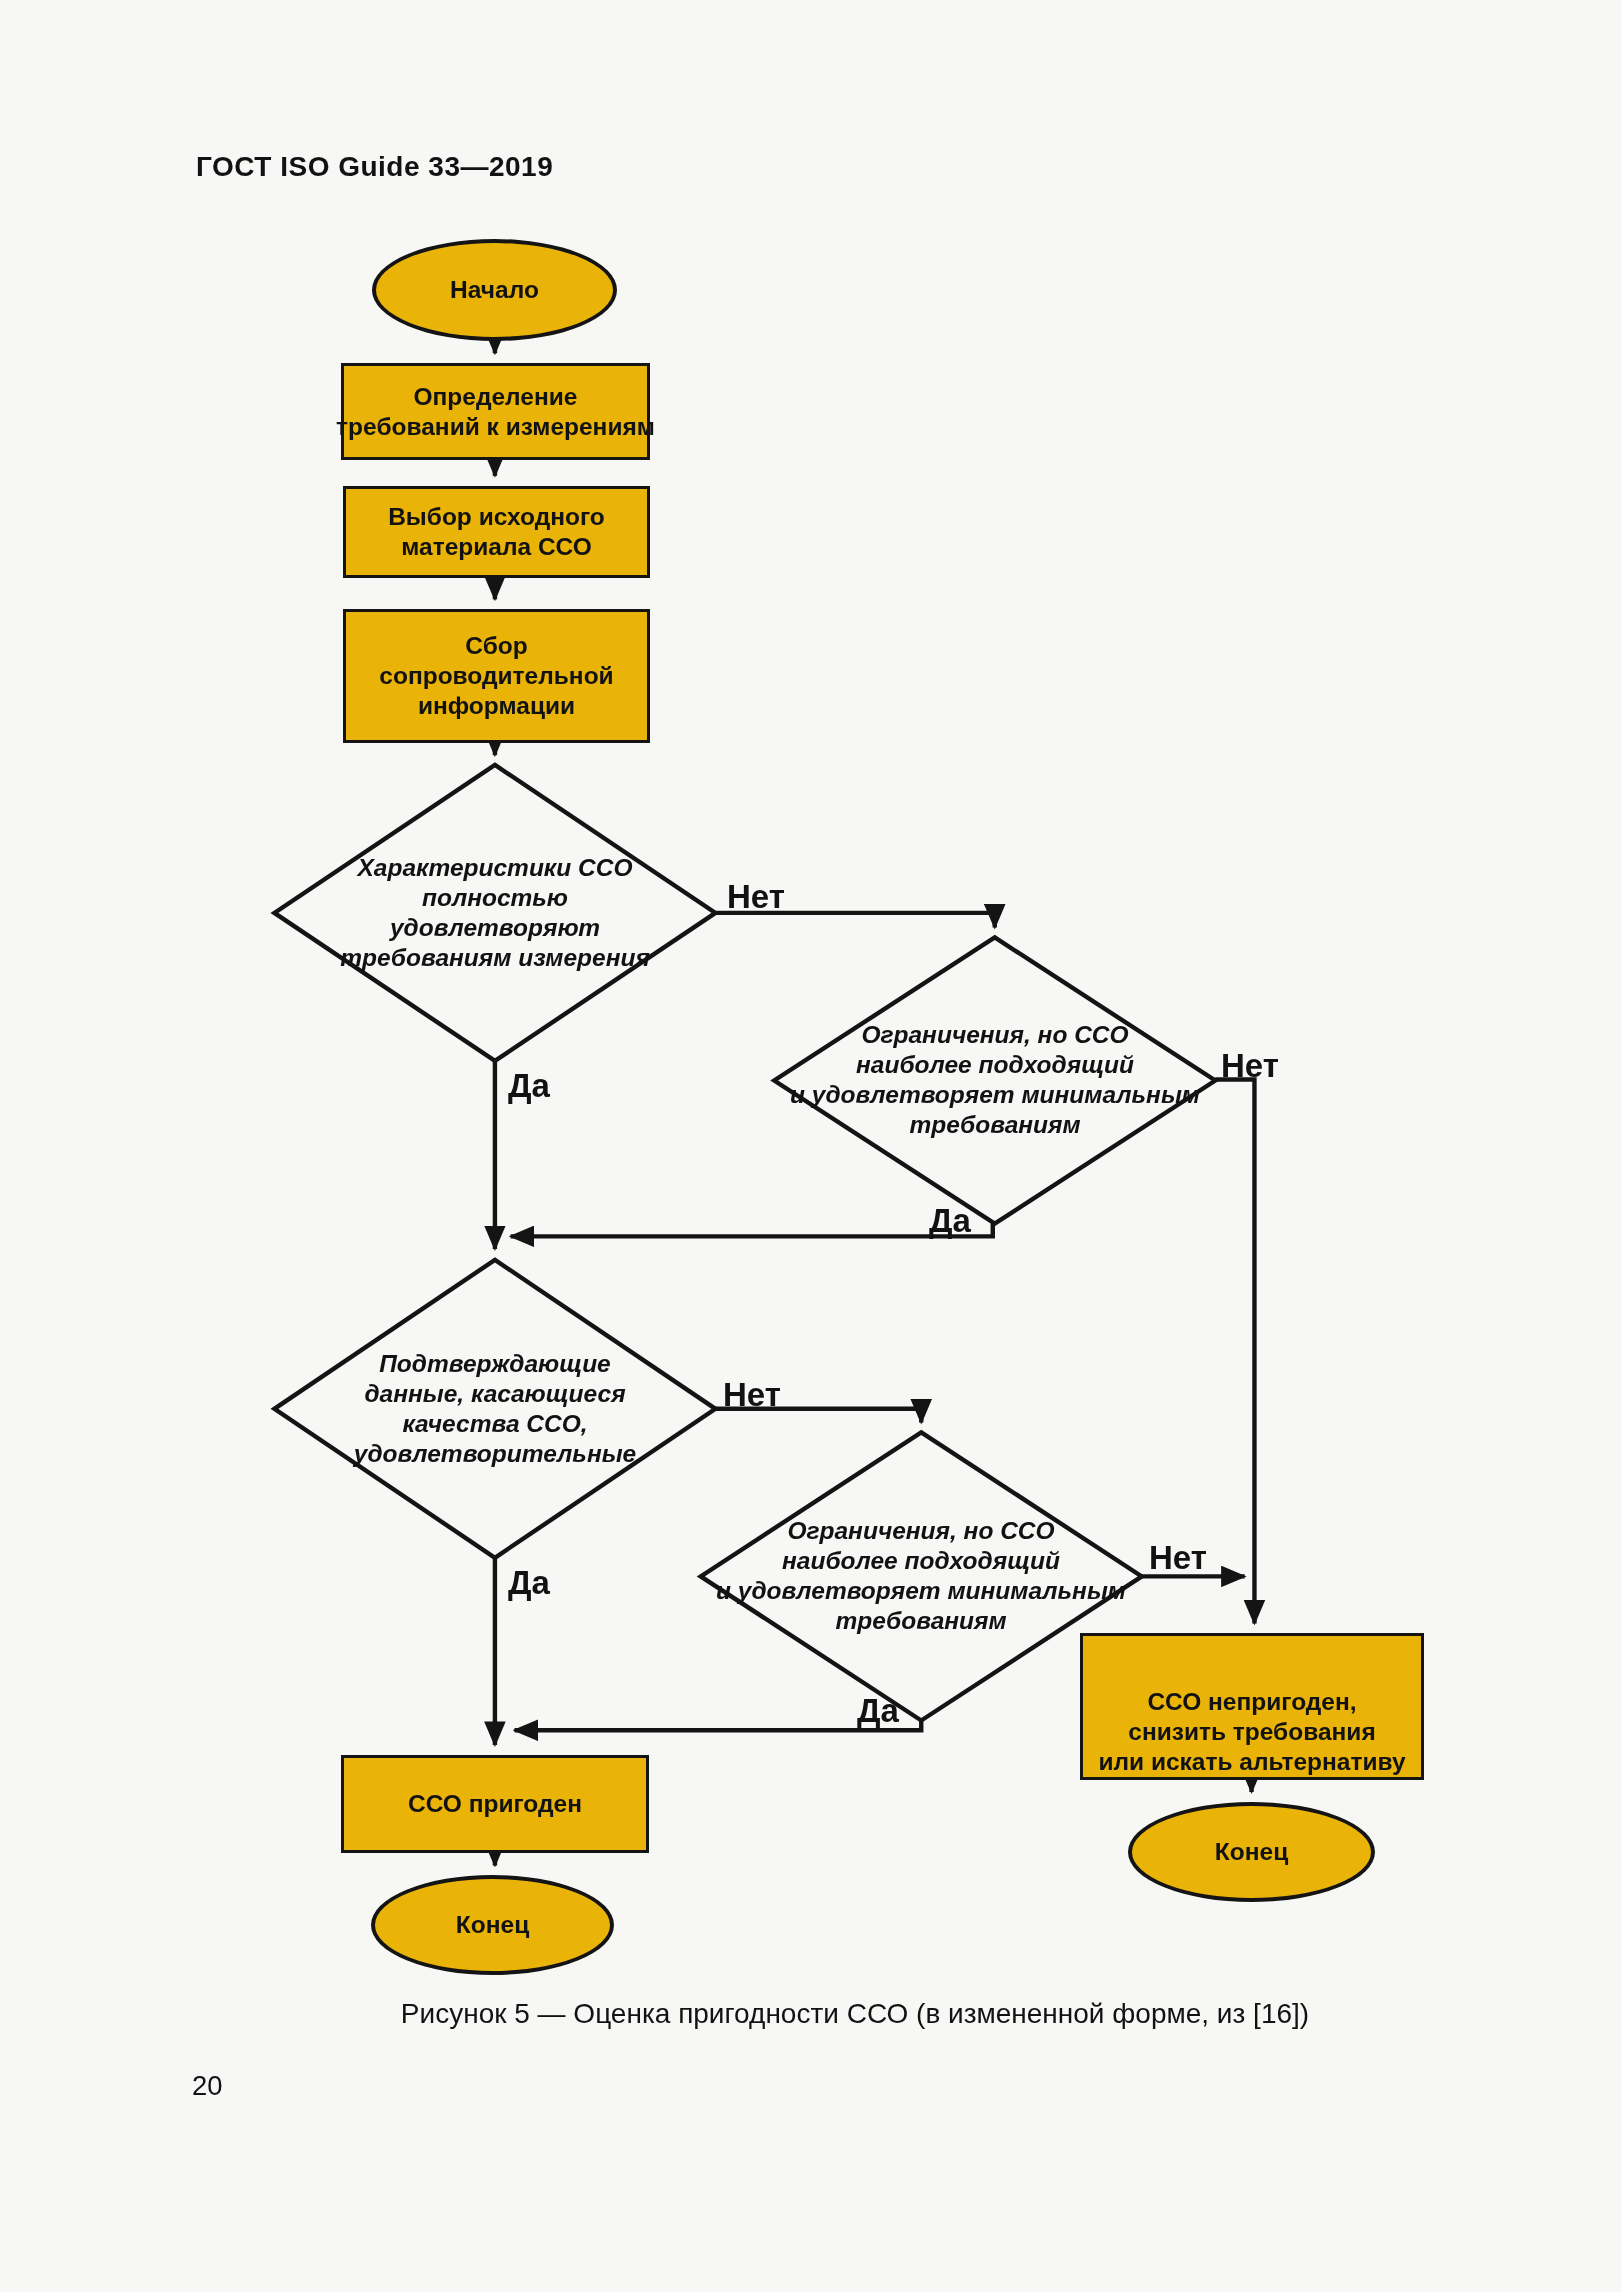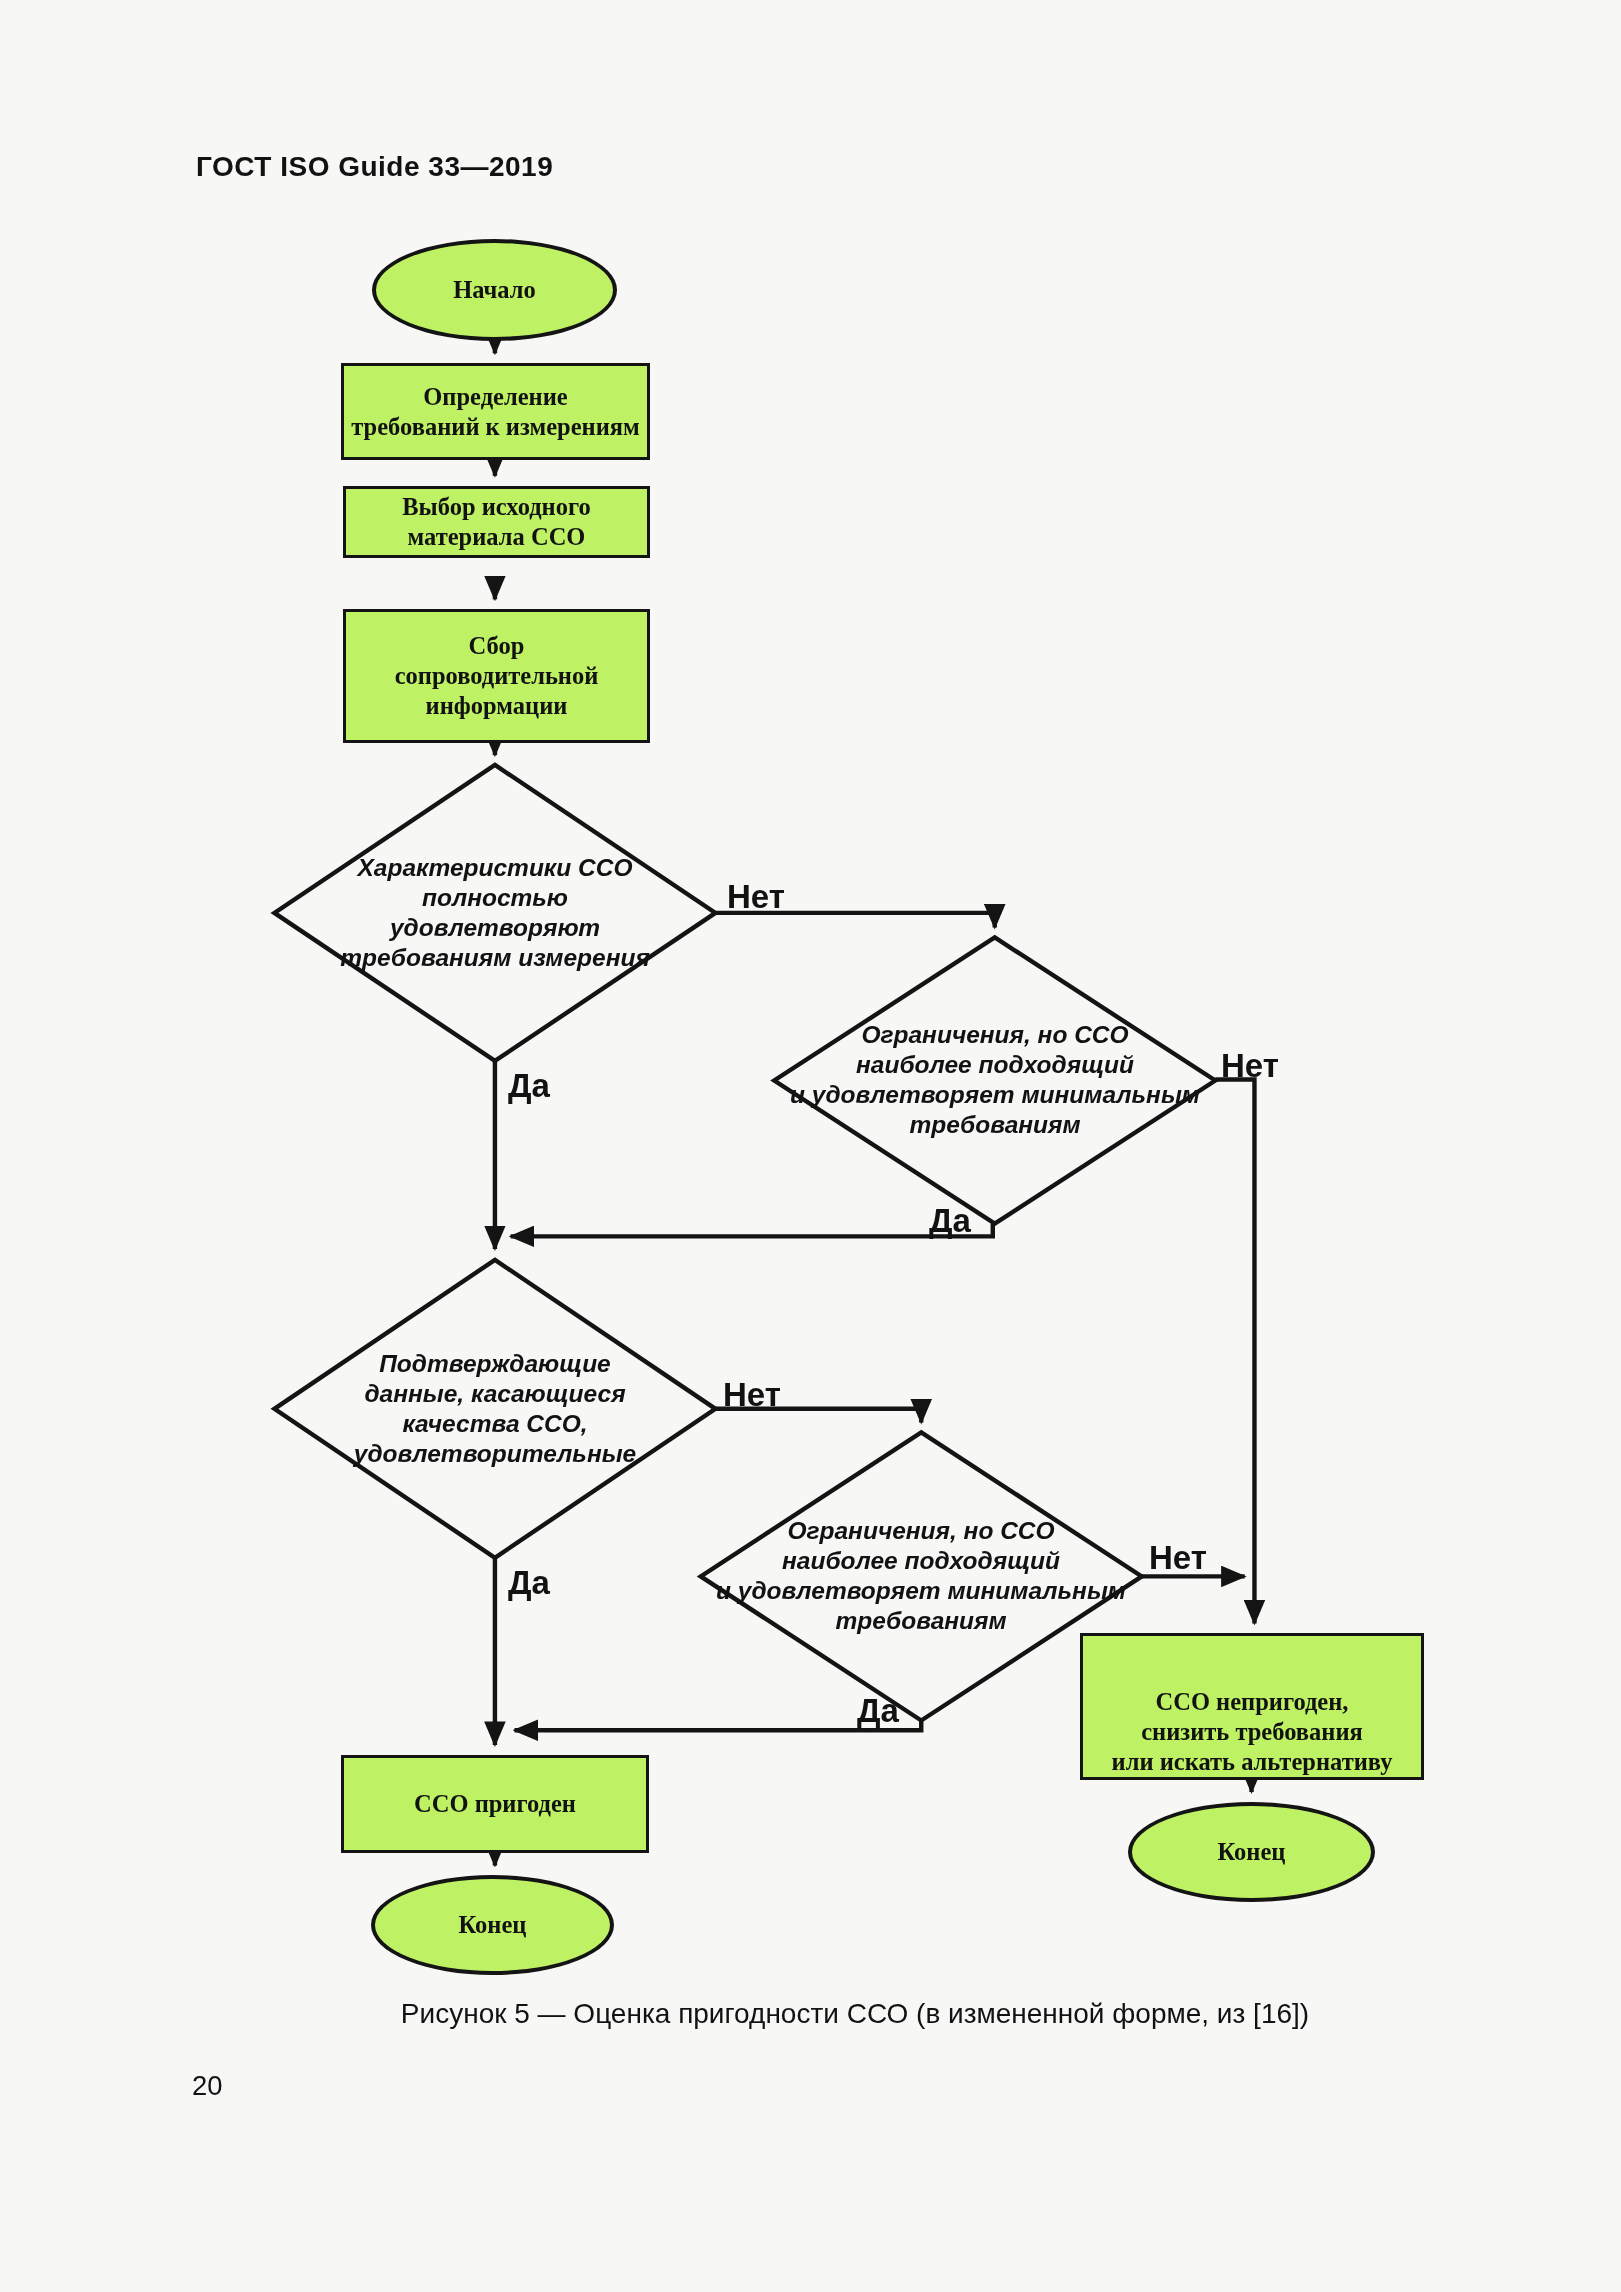--- a/index.html
+++ b/index.html
@@ -14,22 +14,21 @@
   .page{position:absolute;inset:0;width:1621px;height:2293px;margin-top:8px;}
   svg.wires{position:absolute;left:0;top:0;}
   .hdr{
     position:absolute;left:196px;top:143px;
     font-size:28px;font-weight:bold;letter-spacing:0.5px;
     white-space:nowrap;
   }
   .node{
     position:absolute;box-sizing:border-box;
     display:flex;align-items:center;justify-content:center;
-    background:#bef264;
-    font-family:Liberation Serif, serif;
+    background:#eab308;
   }
   .rect{border:3.9px solid #141414;}
   .oval{border:4.9px solid #141414;border-radius:50%;}
   .node-text{
     font-size:24.5px;font-weight:bold;line-height:1.22;
     text-align:center;white-space:pre;
   }
   .dia-text{
     position:absolute;transform:translate(-50%,-50%);
     font-size:24.5px;font-weight:bold;line-height:1.22;
@@ -87,21 +86,21 @@
 
   <div class="node oval" style="left:372px;top:231px;width:245px;height:102px;">
     <span class="node-text">Начало</span>
   </div>
 
   <div class="node rect" style="left:341px;top:355px;width:309px;height:97px;">
     <span class="node-text">Определение
 требований к измерениям</span>
   </div>
 
-  <div class="node rect" style="left:343px;top:478px;width:307px;height:72px;">
+  <div class="node rect" style="left:343px;top:478px;width:307px;height:92px;">
     <span class="node-text">Выбор исходного
 материала ССО</span>
   </div>
 
   <div class="node rect" style="left:343px;top:601px;width:307px;height:134px;">
     <span class="node-text">Сбор
 сопроводительной
 информации</span>
   </div>
 

